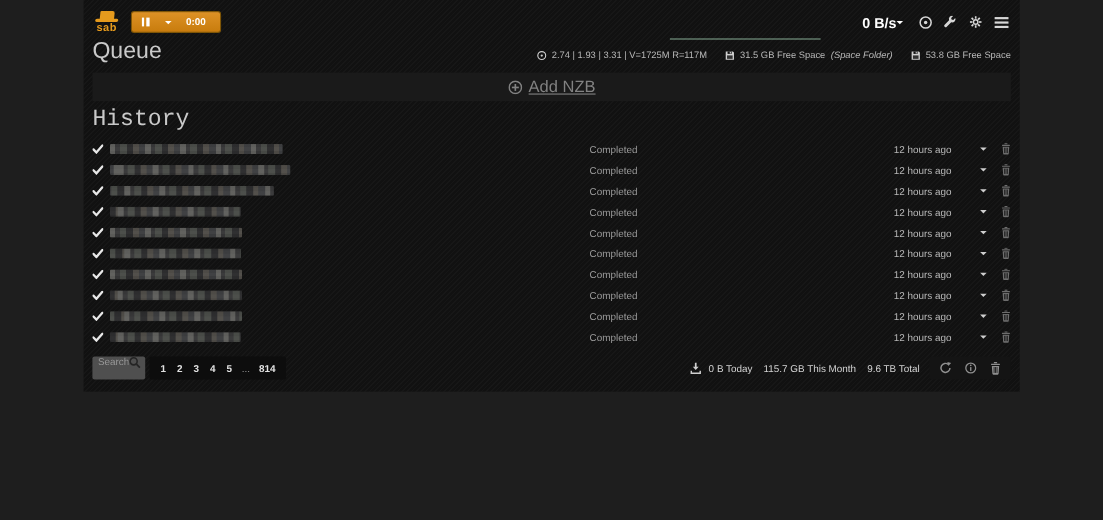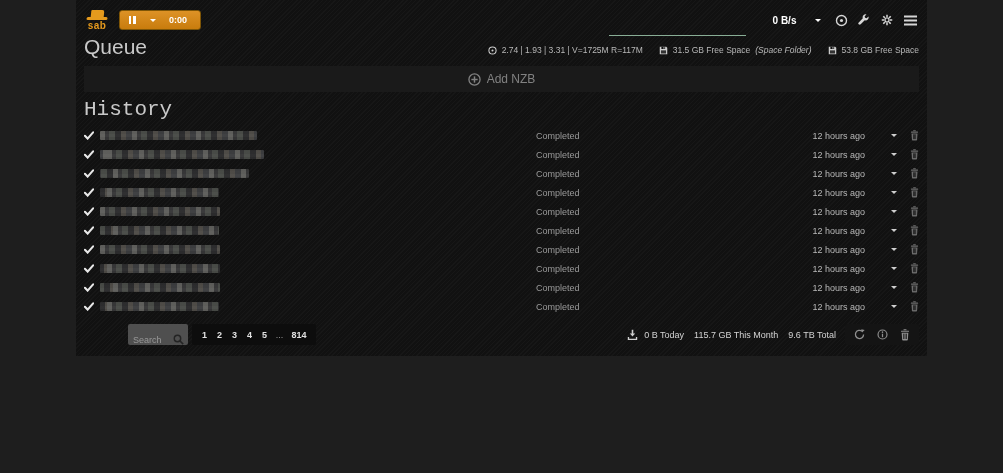--- a/index.html
+++ b/index.html
@@ -34,35 +34,35 @@
   .seg-btn { background: transparent; border: none; color: #fff; height: 100%; display: flex; align-items: center; justify-content: center; cursor: pointer; }
   .pause-seg { width: 24px; gap: 2px; }
   .pause-bar { width: 2.5px; height: 8px; background: #fff; }
   .caret { width: 0; height: 0; border: 3.5px solid transparent; border-top-color: currentColor; margin-top: 3px; display: inline-block; }
   .caret-seg { width: 18px; }
   .timer { flex: 1; text-align: center; font-size: 9px; font-weight: bold; color: #fff; padding-right: 6px; }
   .flex-fill { flex: 1; }
   .sparkline { width: 137px; height: 18px; position: relative; top: 7px; margin-right: 8px;
     border-bottom: 1px solid rgba(158, 201, 173, 0.85); }
   .speed-btn { width: 73px; cursor: pointer; }
-  .speed-label { flex: 1; text-align: center; font-size: 10px; font-weight: bold; }
+  .speed-label { flex: 1; text-align: right; font-size: 13px; font-weight: bold; }
   .speed-btn .caret { margin-right: 6px; }
   .icon-btn { background: transparent; border: none; color: #d6d6d6; width: 18px; height: 18px;
     display: flex; align-items: center; justify-content: center; margin-left: 5px; cursor: pointer; }
   
   .queue-header { display: flex; align-items: center; padding: 2px 8px 0 8px; }
   .h1 { font-size: 21px; font-weight: 400; color: #c9c9c9; line-height: 26px; }
   .stats { display: flex; align-items: center; gap: 5px; color: #b8b8b8; font-size: 8.5px; margin-top: 6px; }
   .stats .gap { width: 6px; }
   .stats .note { font-style: italic; }
   .stat-icon { color: #cfcfcf; display: inline-flex; }
   
   .add-nzb { margin: 6px 8px 0 8px; height: 26px; background: #1a1a1a;
     display: flex; align-items: center; justify-content: center; gap: 6px;
-    color: #828282; font-size: 12px; border: none; width: calc(100% - 16px); cursor: pointer; }
+    color: #828282; font-size: 15px; border: none; width: calc(100% - 16px); cursor: pointer; text-decoration: underline; }
   
   .history-title { padding: 5px 8px 0 8px; font-family: Liberation Mono, monospace; }
   .history-list { padding: 3px 8px 0 8px; }
   .hrow { display: flex; align-items: center; height: 19px; }
   .check-wrap { width: 16px; color: #e8e8e8; display: flex; align-items: center; }
   .name-wrap { width: 436px; display: flex; align-items: center; }
   .blur {
     height: 9px; border-radius: 1px;
     background-color: #2e2e2e;
     background-image:
@@ -74,22 +74,22 @@
   .hrow:nth-child(2n) .blur { background-position: 7px 0, 0 1px; }
   .hrow:nth-child(3n) .blur { background-position: 13px 0, 0 2px; }
   .status { font-size: 9px; color: #9a9a9a; }
   .time { font-size: 9px; color: #b8b8b8; }
   .row-caret-btn { width: 38px; background: transparent; border: none; color: #cfcfcf;
     display: flex; justify-content: flex-end; padding-right: 6px; cursor: pointer; }
   .row-trash-btn { width: 16px; background: transparent; border: none; color: #6d6d6d;
     display: flex; justify-content: flex-end; cursor: pointer; }
   
   .footer { display: flex; align-items: center; margin-top: 7px; padding: 0 8px; height: 23px; }
-  .search-box { width: 60px; height: 21px; background: #4f4f4f; border-radius: 2px;
-    display: flex; align-items: flex-end; padding: 0 4px 0 5px; margin-left: 44px; }
+  .search-box { width: 48px; height: 21px; background: #4f4f4f; border-radius: 2px;
+    display: flex; align-items: flex-start; padding: 0 4px 0 5px; }
   .search-box input { flex: 1; min-width: 0; background: transparent; border: none; outline: none;
     font-size: 9px; color: #e0e0e0; font-family: inherit; }
   .search-box input::placeholder { color: #989898; }
   .search-icon { color: #242424; display: flex; }
   .pagination { display: flex; align-items: center; background: #0d0d0d; border-radius: 2px;
     height: 21px; margin-left: 4px; padding: 0 5px; }
   .page-btn { background: transparent; border: none; color: #e2e2e2; font-size: 9px; font-weight: bold;
     min-width: 15px; height: 100%; cursor: pointer; font-family: inherit; }
   .page-btn.ellipsis { color: #9a9a9a; font-weight: normal; cursor: default; }
   .page-btn:last-child { min-width: 24px; }

